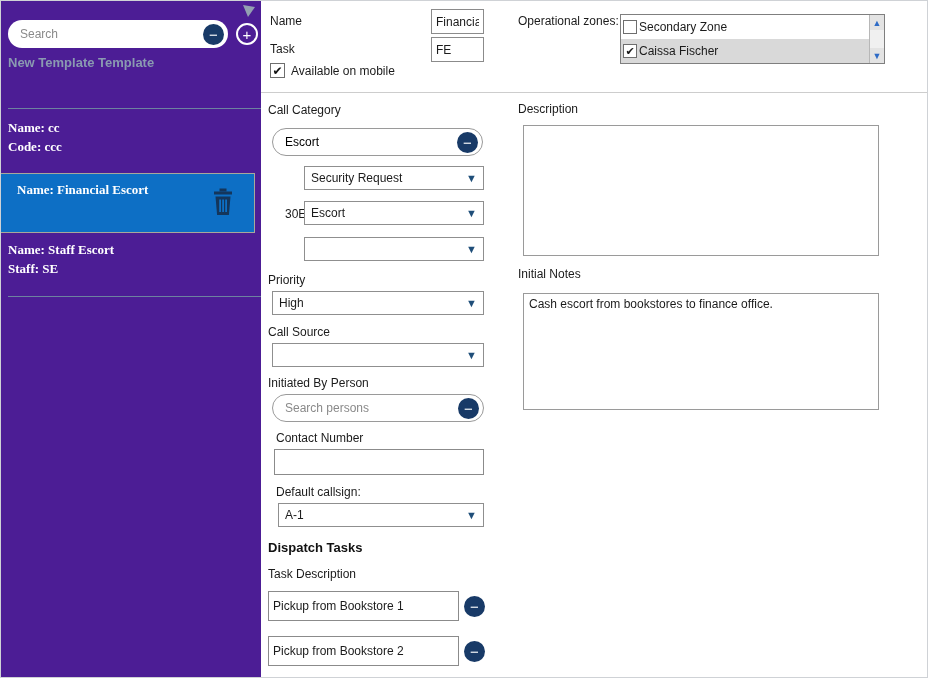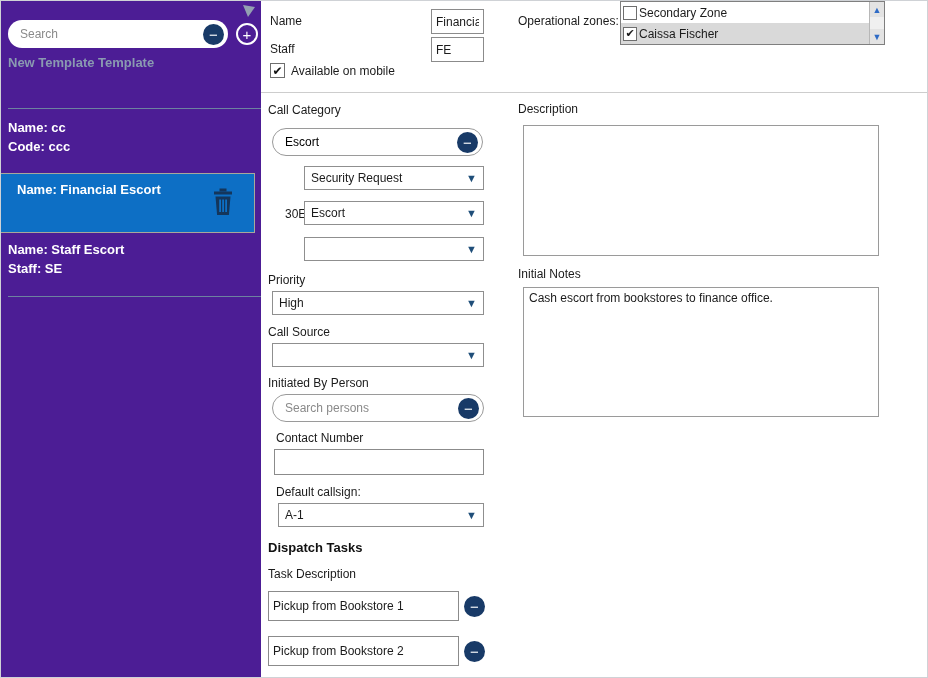--- a/index.html
+++ b/index.html
@@ -18,21 +18,21 @@
   .search-pill input::placeholder { color:#8a8a8a; }
   .circle-btn { width:21px; height:21px; border-radius:50%; background:#183A67; color:#fff;
     display:flex; align-items:center; justify-content:center; font-size:15px; line-height:1; cursor:pointer; flex:none; }
   .plus-btn { position:absolute; left:236px; top:23px; width:22px; height:22px; border-radius:50%;
     border:2px solid #fff; color:#fff; display:flex; align-items:center; justify-content:center;
     font-size:15px; line-height:1; cursor:pointer; }
   .cursor-icon { position:absolute; left:240px; top:2px; }
   .new-template { position:absolute; left:8px; top:55px; font-size:13px; font-weight:bold; color:#8A9AB1; cursor:pointer; }
   .side-divider { position:absolute; left:8px; right:0; height:1px; background:#6d82a0; }
   .side-item { position:absolute; left:0; width:261px; padding:6px 8px; color:#fff;
-    font-size:13px; font-weight:bold; line-height:19px; cursor:pointer; }
+    font-size:13px; font-weight:bold; line-height:19px; cursor:pointer;font-family:Liberation Serif, serif; }
   .side-item.selected { left:0; width:255px; background:#0D6FC5; border:1px solid #A9A89B;padding-left:16px; }
   .trash-btn { position:absolute; right:18px; top:13px; cursor:pointer; }
 
   
   .main { position:absolute; left:261px; top:0; width:667px; height:678px; background:#fff; }
   .lbl { position:absolute; font-size:12px; color:#1b1b1b; white-space:nowrap; }
   .tbox { position:absolute; border:1px solid #8b8b8b; background:#fff; font:12px "Liberation Sans",sans-serif;
     color:#1b1b1b; padding:2px 4px; outline:none; }
   .h-divider { position:absolute; left:0; right:1px; top:92px; height:1px; background:#cdcdcd; }
 
@@ -49,21 +49,21 @@
   .pill input { flex:1; border:none; outline:none; font:12px "Liberation Sans",sans-serif; background:transparent; min-width:0; }
   .pill input::placeholder { color:#8a8a8a; }
 
   .heading { position:absolute; font-size:13px; font-weight:bold; color:#111; }
   .task-minus { position:absolute; width:21px; height:21px; }
 
   textarea.area { position:absolute; border:1px solid #9a9a9a; resize:none;
     font:12px "Liberation Sans",sans-serif; color:#1b1b1b; padding:3px 5px; outline:none; }
 
   
-  .zones-box { position:absolute; left:359px; top:1px; width:265px; height:44px; border:1px solid #7f7f7f; background:#fff; display:flex; }
+  .zones-box { position:absolute; left:359px; top:14px; width:265px; height:50px; border:1px solid #7f7f7f; background:#fff; display:flex; }
   .zones-rows { flex:1; display:flex; flex-direction:column; }
   .zone-row { height:24px; display:flex; align-items:center; font-size:12px; padding-left:2px; cursor:pointer; }
   .zone-row.selected { background:#d9d9d9; }
   .zone-cb { width:14px; height:14px; border:1px solid #6e6e6e; background:#fff; flex:none;
     display:flex; align-items:center; justify-content:center; font-size:11px; line-height:1; margin-right:2px; }
   .zones-scroll { width:15px; border-left:1px solid #b7b7b7; background:#f0f0f0;
     display:flex; flex-direction:column; justify-content:space-between; }
   .scroll-btn { height:15px; display:flex; align-items:center; justify-content:center;
     font-size:9px; color:#2E6BC6; background:#e3e3e3; cursor:pointer; }
 </style>
@@ -114,21 +114,21 @@
   </div>
 
   <div class="side-divider" style="top:296px"></div>
 </div>
 
 <div class="main">
 
   <span class="lbl" style="left:9px; top:14px">Name</span>
   <input class="tbox" style="left: 170px; top: 9px; width: 53px; height: 25px;" value="Financial">
 
-  <span class="lbl" style="left:9px; top:42px">Staff</span>
+  <span class="lbl" style="left:9px; top:42px">Task</span>
   <input class="tbox" style="left: 170px; top: 37px; width: 53px; height: 25px;" value="FE">
 
   <span class="cb" style="left:9px; top:63px">✔</span>
   <span class="lbl" style="left:30px; top:64px">Available on mobile</span>
 
   <span class="lbl" style="left:257px; top:14px">Operational zones:</span>
 
   <div class="zones-box">
     <div class="zones-rows">
       <div class="zone-row">
@@ -205,16 +205,16 @@
   <input class="tbox" style="left: 7px; top: 591px; width: 191px; height: 30px;" value="Pickup from Bookstore 1">
   <span class="circle-btn task-minus" style="left:203px; top:596px">−</span>
 
   <input class="tbox" style="left: 7px; top: 636px; width: 191px; height: 30px;" value="Pickup from Bookstore 2">
   <span class="circle-btn task-minus" style="left:203px; top:641px">−</span>
 
   <span class="lbl" style="left:257px; top:102px">Description</span>
   <textarea class="area" style="left: 262px; top: 125px; width: 356px; height: 131px;"></textarea>
 
   <span class="lbl" style="left:257px; top:267px">Initial Notes</span>
-  <textarea class="area" style="left: 262px; top: 287px; width: 356px; height: 130px;">Cash escort from bookstores to finance office.</textarea>
+  <textarea class="area" style="left: 262px; top: 293px; width: 356px; height: 117px;">Cash escort from bookstores to finance office.</textarea>
 </div>
 
 <div class="window-frame"></div>
 
 </body></html>

